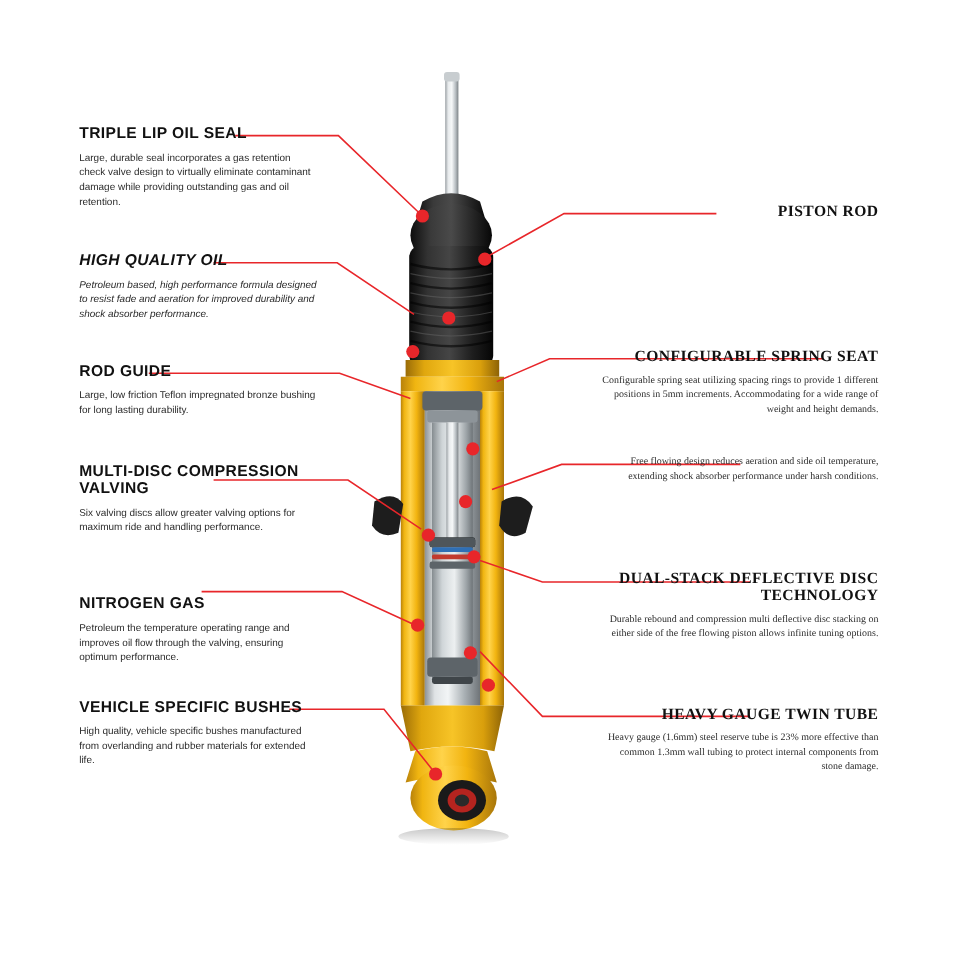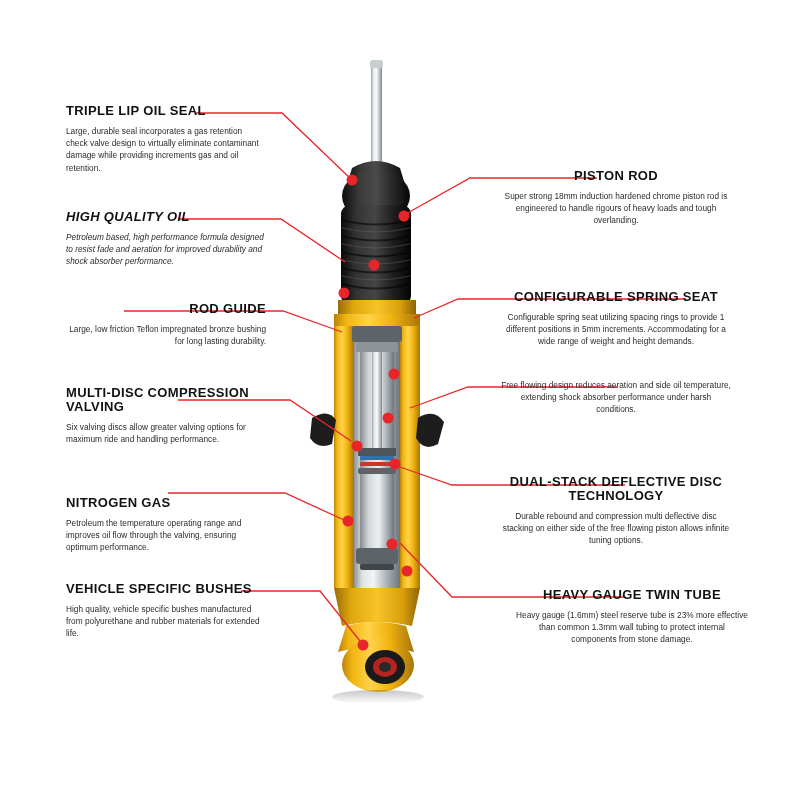--- a/index.html
+++ b/index.html
@@ -21,21 +21,21 @@
     left: 0; top: 0;
     width: 800px;
     height: 800px;
   }
 
   .callout {
     position: absolute;
     width: 200px;
   }
   .callout.left  { text-align: left; }
-  .callout.right { text-align: center; }
+  .callout.right { text-align: right; font-family: Liberation Serif, serif; }
 
   .callout-title {
     font-size: 13px;
     font-weight: bold;
     letter-spacing: 0.35px;
     line-height: 14px;
     color: #111111;
     margin: 0 0 7px 0;
     text-transform: uppercase;
   }
@@ -206,66 +206,65 @@
       <circle cx="394" cy="374" r="5.5"></circle>
       <circle cx="388" cy="418" r="5.5"></circle>
       <circle cx="395" cy="464" r="5.5"></circle>
       <circle cx="392" cy="544" r="5.5"></circle>
       <circle cx="407" cy="571" r="5.5"></circle>
     </g>
   </svg>
 
   <div class="callout left" style="left:66px; top:104px; width:200px;">
     <div class="callout-title">TRIPLE LIP OIL SEAL</div>
-    <div class="callout-body">Large, durable seal incorporates a gas retention check valve design to virtually eliminate contaminant damage while providing increments gas and oil retention.</div>
+    <div class="callout-body">Large, durable seal incorporates a gas retention check valve design to virtually eliminate contaminant damage while providing outstanding gas and oil retention.</div>
   </div>
 
   <div class="callout left" style="left:66px; top:210px; width:200px;font-style:italic;">
     <div class="callout-title">HIGH QUALITY OIL</div>
 
     <div class="callout-body">Petroleum based, high performance formula designed to resist fade and aeration for improved durability and shock absorber performance.</div>
   </div>
 
-  <div class="callout left" style="left:66px; top:302px; width:200px;text-align:right;">
+  <div class="callout left" style="left:66px; top:302px; width:200px;">
     <div class="callout-title">ROD GUIDE</div>
     <div class="callout-body">Large, low friction Teflon impregnated bronze bushing for long lasting durability.</div>
   </div>
 
   <div class="callout left" style="left:66px; top:386px; width:200px;">
     <div class="callout-title">MULTI-DISC COMPRESSION VALVING</div>
     <div class="callout-body">Six valving discs allow greater valving options for maximum ride and handling performance.</div>
   </div>
 
   <div class="callout left" style="left:66px; top:496px; width:200px;">
     <div class="callout-title">NITROGEN GAS</div>
     <div class="callout-body">Petroleum the temperature operating range and improves oil flow through the valving, ensuring optimum performance.</div>
   </div>
 
   <div class="callout left" style="left:66px; top:582px; width:200px;">
     <div class="callout-title">VEHICLE SPECIFIC BUSHES</div>
-    <div class="callout-body">High quality, vehicle specific bushes manufactured from polyurethane and rubber materials for extended life.</div>
+    <div class="callout-body">High quality, vehicle specific bushes manufactured from overlanding and rubber materials for extended life.</div>
   </div>
 
   <div class="callout right" style="left:500px; top:169px; width:232px;">
     <div class="callout-title">PISTON ROD</div>
-    <div class="callout-body">Super strong 18mm induction hardened chrome piston rod is engineered to handle rigours of heavy loads and tough overlanding.</div>
   </div>
 
   <div class="callout right" style="left:500px; top:290px; width:232px;">
     <div class="callout-title">CONFIGURABLE SPRING SEAT</div>
     <div class="callout-body">Configurable spring seat utilizing spacing rings to provide 1 different positions in 5mm increments. Accommodating for a wide range of weight and height demands.</div>
   </div>
 
   <div class="callout right" style="left:500px; top:379px; width:232px;">
     <div class="callout-body">Free flowing design reduces aeration and side oil temperature, extending shock absorber performance under harsh conditions.</div>
   </div>
 
   <div class="callout right" style="left:500px; top:475px; width:232px;">
     <div class="callout-title">DUAL-STACK DEFLECTIVE DISC TECHNOLOGY</div>
     <div class="callout-body">Durable rebound and compression multi deflective disc stacking on either side of the free flowing piston allows infinite tuning options.</div>
   </div>
 
-  <div class="callout right" style="left:500px; top:588px; width:232px;margin-left:16px;">
+  <div class="callout right" style="left:500px; top:588px; width:232px;">
     <div class="callout-title">HEAVY GAUGE TWIN TUBE</div>
     <div class="callout-body">Heavy gauge (1.6mm) steel reserve tube is 23% more effective than common 1.3mm wall tubing to protect internal components from stone damage.</div>
   </div>
 
 </div>
 
 </body></html>

